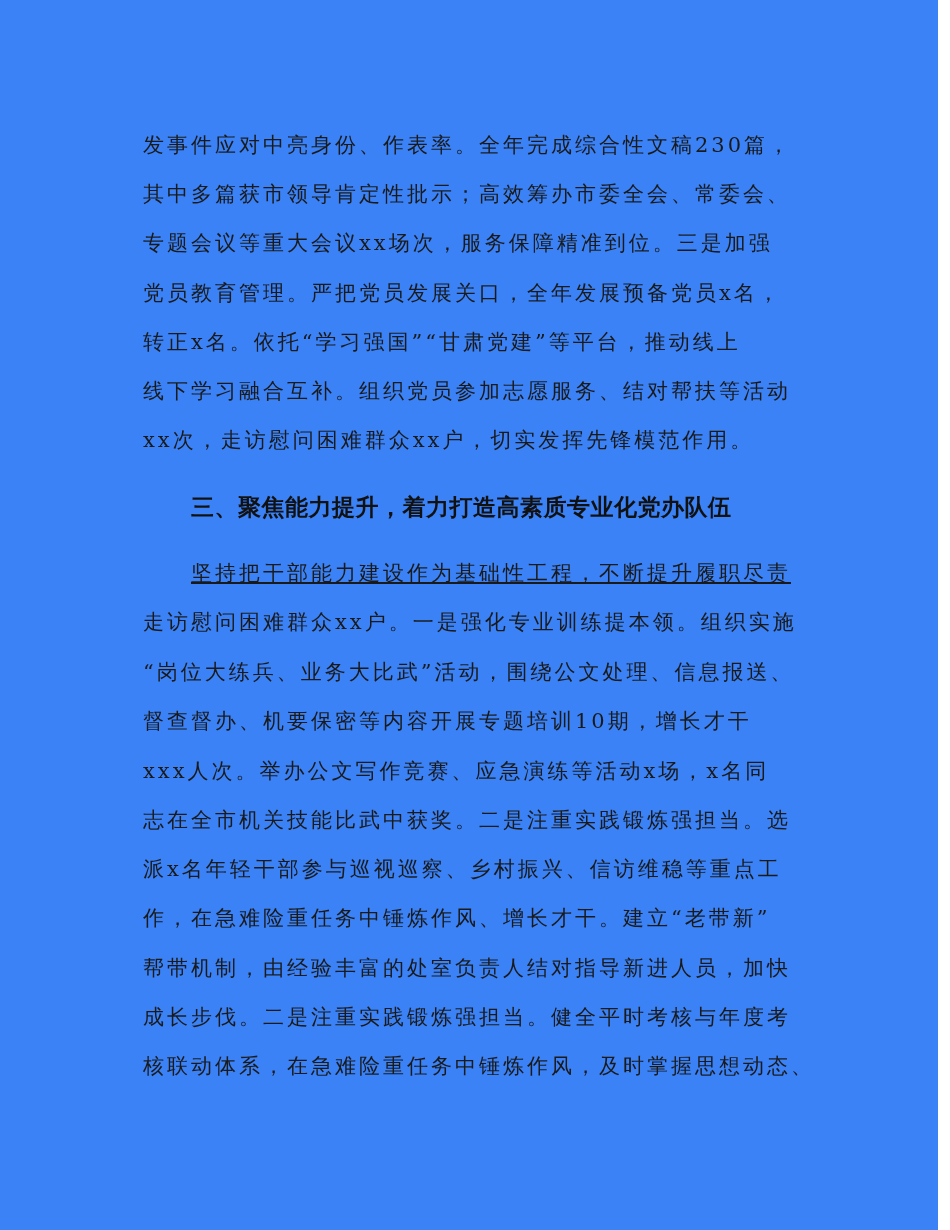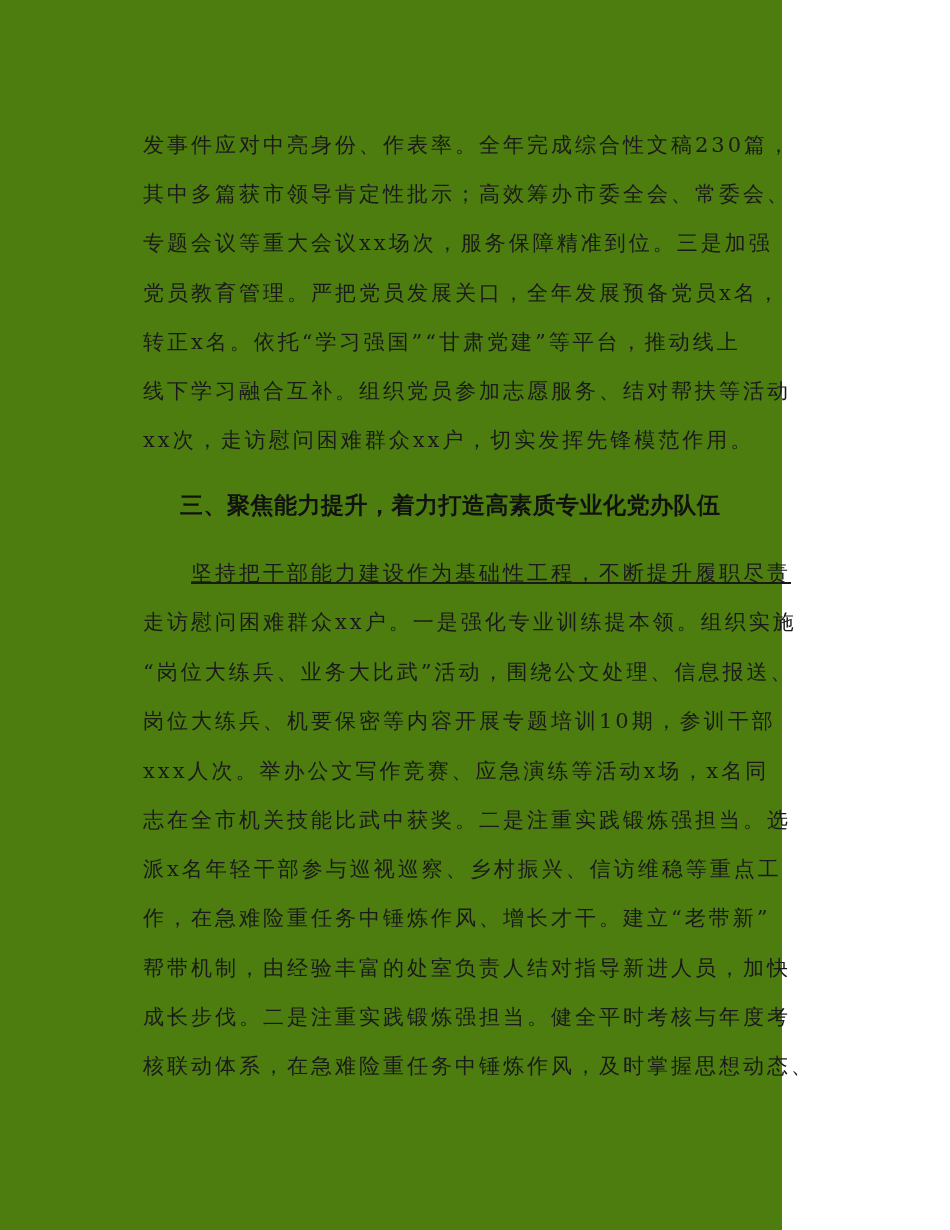--- a/index.html
+++ b/index.html
@@ -9,45 +9,45 @@
     }
     body {
       width: 950px;
       height: 1230px;
       position: relative;
       overflow: hidden;
     }
     .page {
       position: absolute;
       left: 0; top: 0;
-      width: 782px;
+      width: 938px;
       height: 1230px;
-      background: #4d7c0f;
+      background: #3b82f6;
     }
     .line {
       position: absolute;
       left: 143px;
       width: 680px;
       height: 30px;
       line-height: 30px;
       font-family: "DejaVu Serif", "Liberation Serif", serif;
       font-size: 21px;
       letter-spacing: 3px;
       color: #1a1a1a;
       white-space: nowrap;
       font-weight: normal;
     }
     .line.indent { left: 191px; text-decoration: underline; }
     .heading {
       position: absolute;
-      left: 180px;
+      left: 191px;
       width: 600px;
       height: 34px;
       line-height: 34px;
-      font-family: Liberation Mono, monospace;
+      font-family: Liberation Sans, sans-serif;
       font-size: 23px;
       font-weight: bold;
       letter-spacing: 0.5px;
       color: #111111;
       white-space: nowrap;
     }
   </style>
 </head>
 <body>
 
@@ -62,21 +62,21 @@
     <div class="line" style="top:376px">线下学习融合互补。组织党员参加志愿服务、结对帮扶等活动</div>
     <div class="line" style="top:425px">xx次，走访慰问困难群众xx户，切实发挥先锋模范作用。</div>
   </div>
 
   <div class="heading" style="top:490px">三、聚焦能力提升，着力打造高素质专业化党办队伍</div>
 
   <div>
     <div class="line indent" style="top:558px">坚持把干部能力建设作为基础性工程，不断提升履职尽责</div>
     <div class="line" style="top:607px">走访慰问困难群众xx户。一是强化专业训练提本领。组织实施</div>
     <div class="line" style="top:657px">“岗位大练兵、业务大比武”活动，围绕公文处理、信息报送、</div>
-    <div class="line" style="top:706px">岗位大练兵、机要保密等内容开展专题培训10期，参训干部</div>
+    <div class="line" style="top:706px">督查督办、机要保密等内容开展专题培训10期，增长才干</div>
     <div class="line" style="top:756px">xxx人次。举办公文写作竞赛、应急演练等活动x场，x名同</div>
     <div class="line" style="top:805px">志在全市机关技能比武中获奖。二是注重实践锻炼强担当。选</div>
     <div class="line" style="top:854px">派x名年轻干部参与巡视巡察、乡村振兴、信访维稳等重点工</div>
     <div class="line" style="top:903px">作，在急难险重任务中锤炼作风、增长才干。建立“老带新”</div>
     <div class="line" style="top:953px">帮带机制，由经验丰富的处室负责人结对指导新进人员，加快</div>
     <div class="line" style="top:1002px">成长步伐。二是注重实践锻炼强担当。健全平时考核与年度考</div>
     <div class="line" style="top:1051px">核联动体系，在急难险重任务中锤炼作风，及时掌握思想动态、</div>
   </div>
 
 </div>

